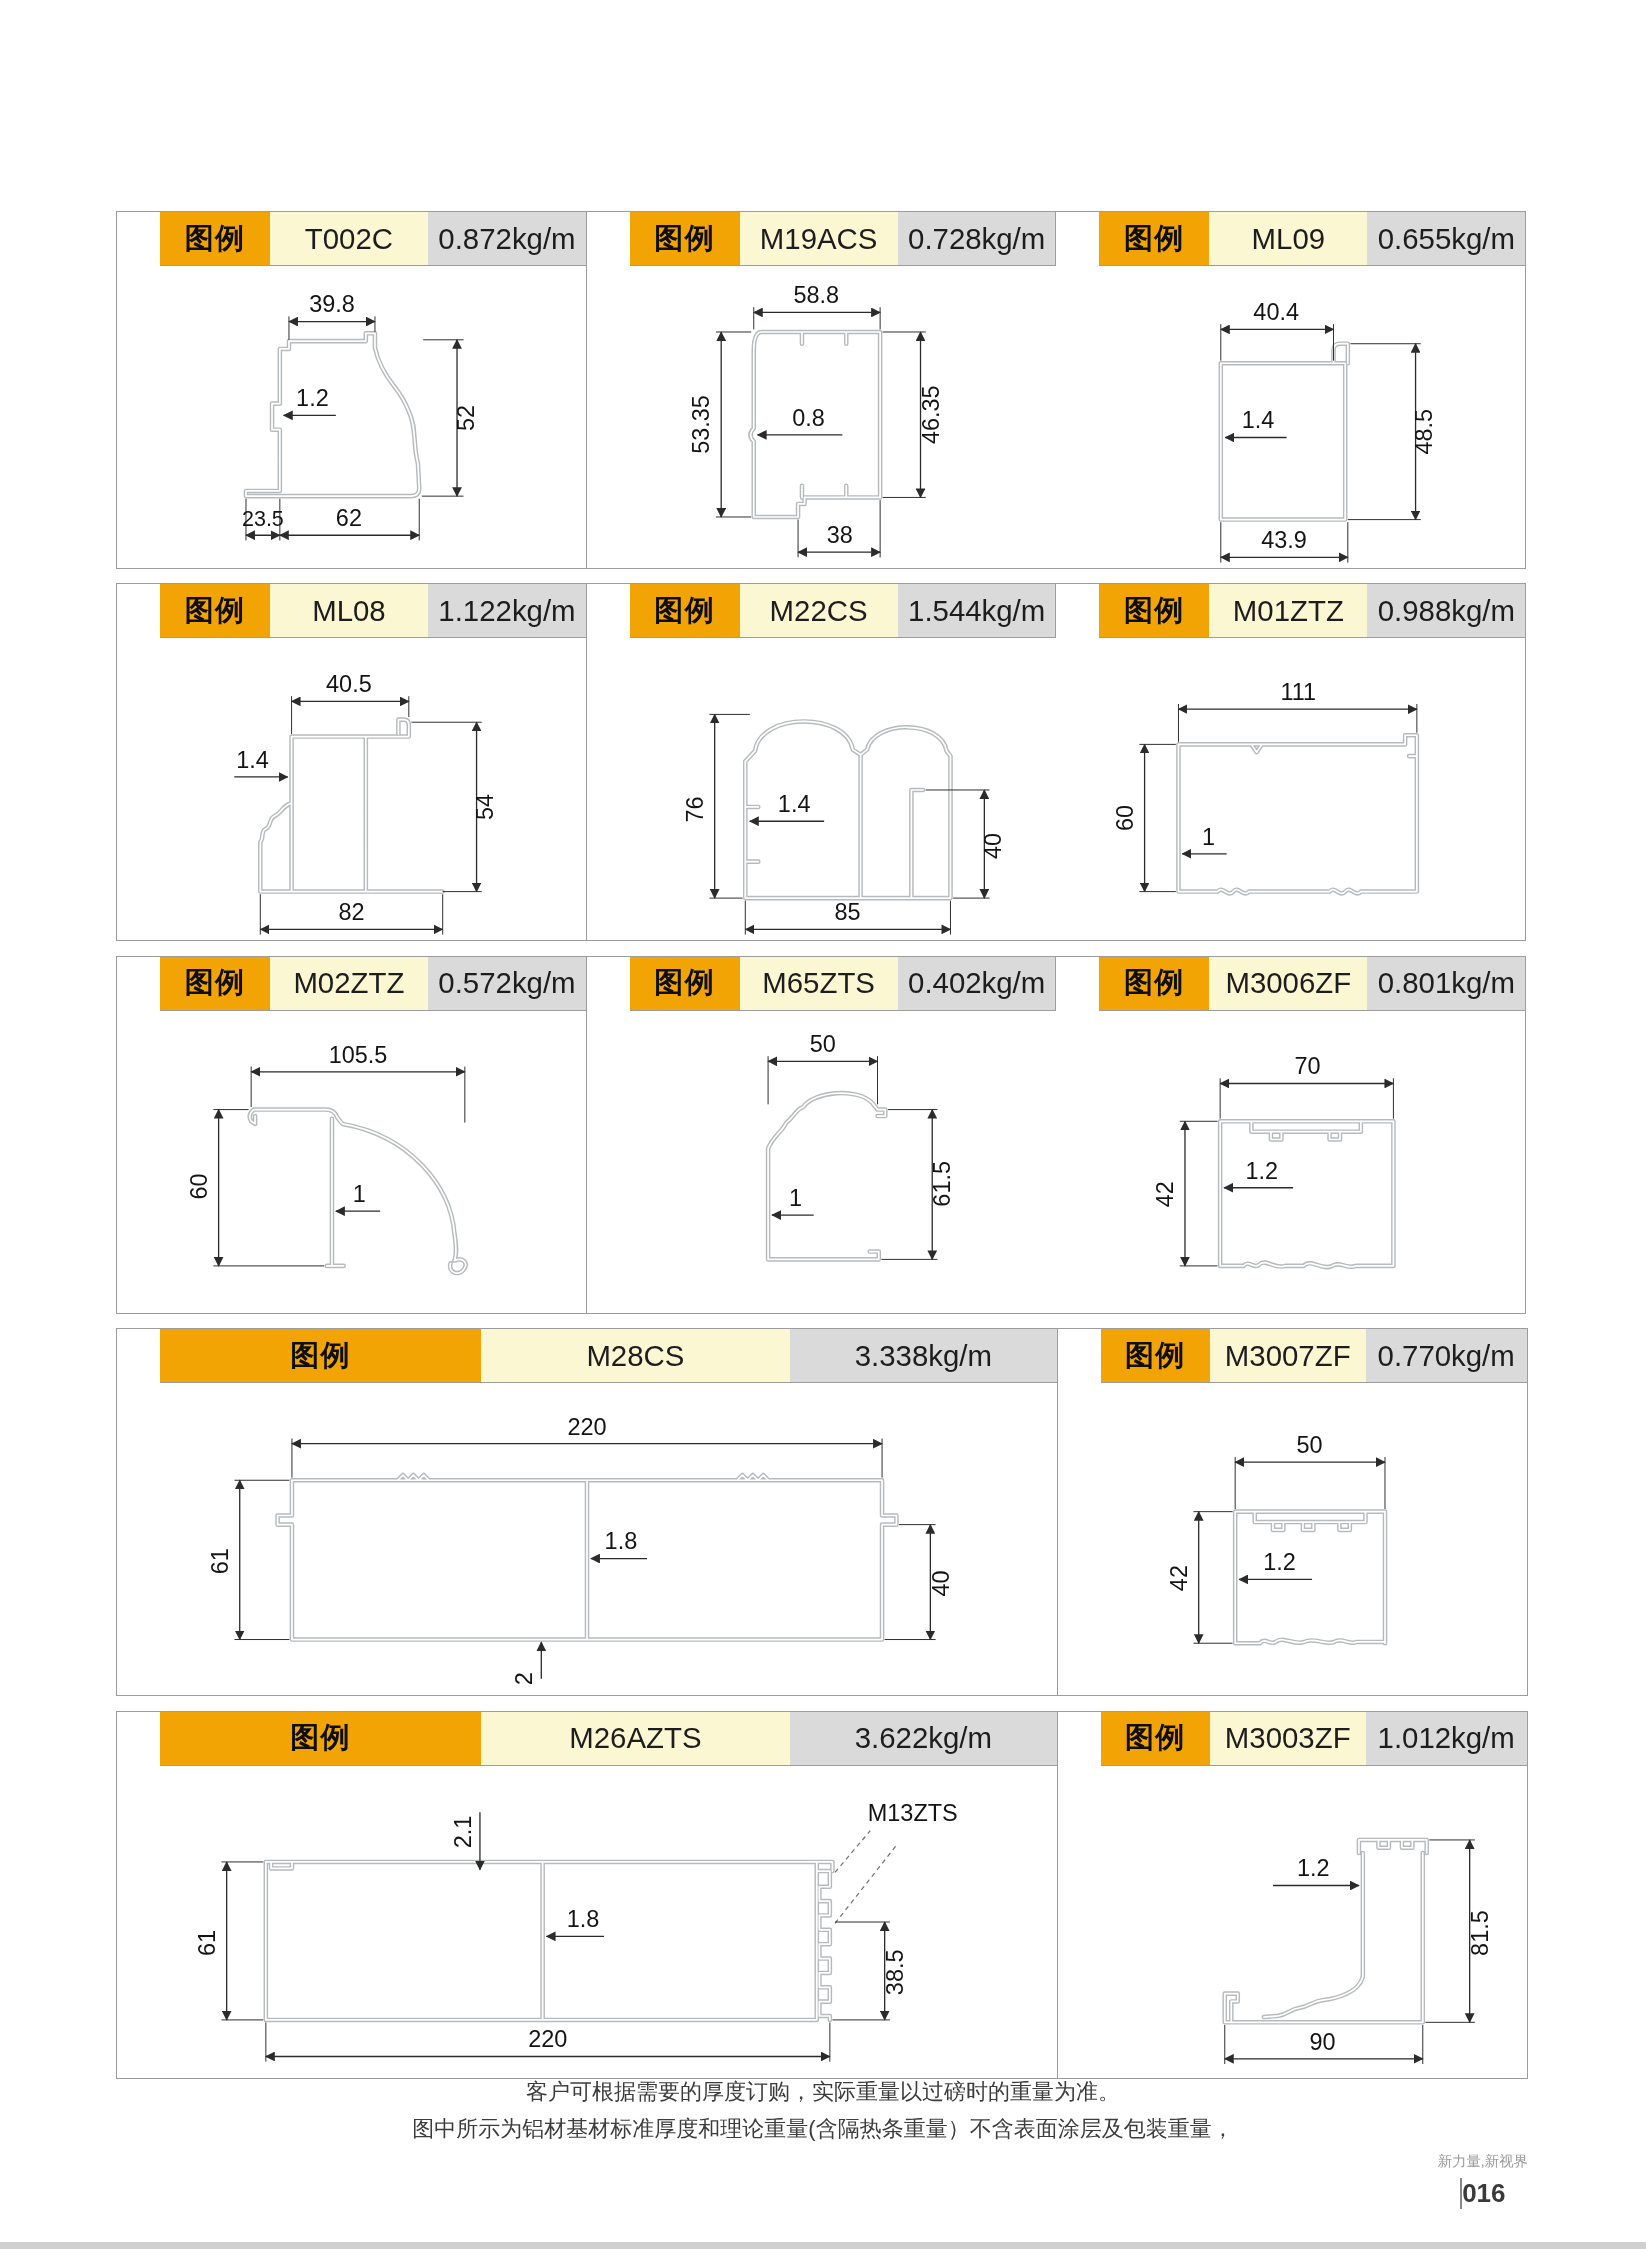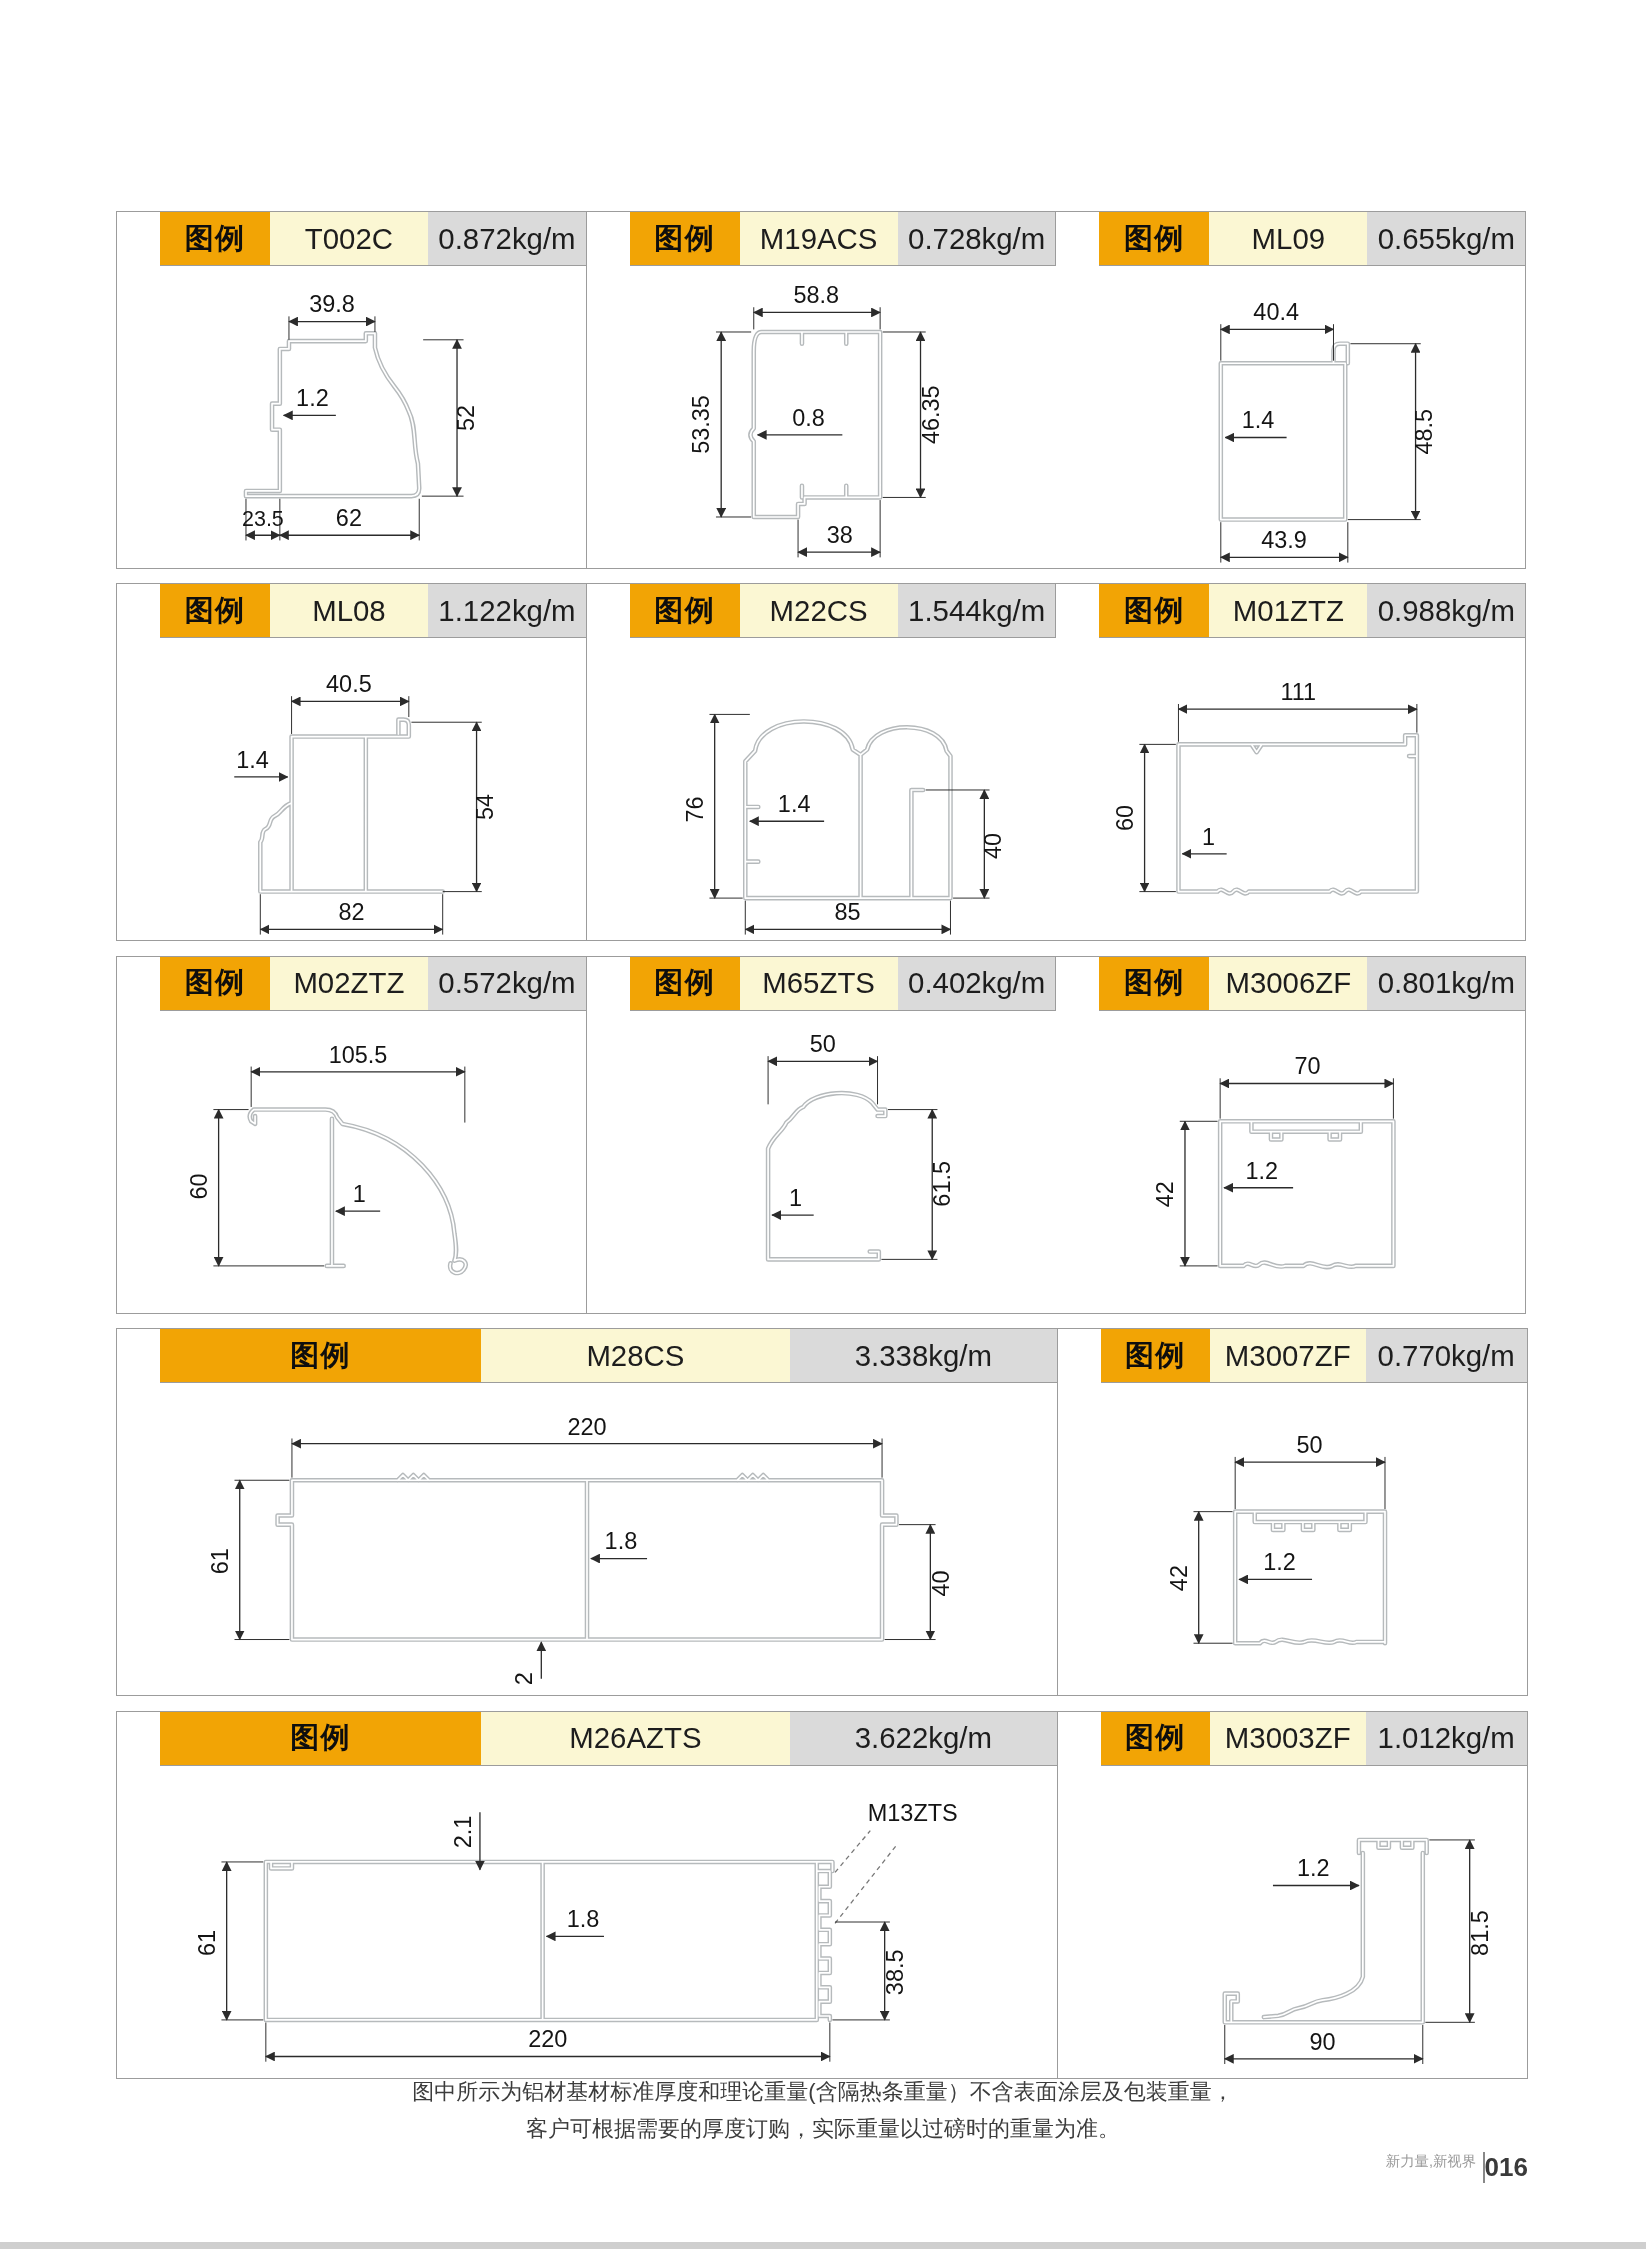--- a/index.html
+++ b/index.html
@@ -30,21 +30,21 @@
   svg text{font-family:"Liberation Sans","DejaVu Sans",sans-serif;}
   .p {fill:none;stroke:var(--line);stroke-width:7;stroke-linejoin:round;stroke-linecap:round;}
   .pw{fill:none;stroke:#ffffff;stroke-width:2.6;stroke-linejoin:round;stroke-linecap:round;}
   .dl{stroke:var(--dim);stroke-width:2;fill:none;}
   .ex{stroke:var(--dim);stroke-width:1.5;fill:none;}
   .dsh{stroke:#777;stroke-width:2;stroke-dasharray:7 6;fill:none;}
   .dt{font-size:36px;fill:#141414;}
   .dts{font-size:33px;fill:#141414;}
   .footer{position:absolute;left:116px;top:2073px;width:1414px;text-align:center;
           font-size:22px;line-height:37px;color:#3c3c3c;}
-  .pageno{position:absolute;right:119px;top:2152px;display:flex;align-items:flex-start;gap:6.5px;}
+  .pageno{position:absolute;right:119px;top:2152px;display:flex;align-items:center;gap:6.5px;flex-direction:column;}
   .brand{font-size:14.4px;color:#999;}
   .pnum{font-size:26px;font-weight:bold;color:#3a3a3a;border-left:2px solid #888;padding-left:0;}
   .bottomstrip{position:absolute;left:0;top:2242px;width:1647px;height:7.9px;background:#cfcfcf;}
 </style>
 </head>
 <body>
 
 <svg width="0" height="0" style="position:absolute">
   <defs>
     <marker id="arw" viewBox="0 0 10 10" refX="9.2" refY="5" markerWidth="7.5" markerHeight="7.5" orient="auto-start-reverse">
@@ -457,22 +457,22 @@
             <line class="ex" x1="560" y1="396" x2="560" y2="456"></line>
           <line class="dl" x1="256" y1="448" x2="560" y2="448" marker-start="url(#arw)" marker-end="url(#arw)"></line>
           <text class="dt" x="406" y="434" text-anchor="middle">90</text>
         </svg>
       </div>
     </div>
   </div>
 </div>
 
 <div class="footer">
+  <div>客户可根据需要的厚度订购，实际重量以过磅时的重量为准。</div>
   <div>图中所示为铝材基材标准厚度和理论重量(含隔热条重量）不含表面涂层及包装重量，</div>
-  <div>客户可根据需要的厚度订购，实际重量以过磅时的重量为准。</div>
 </div>
 
 <div class="pageno">
   <span class="brand">新力量,新视界</span>
   <span class="pnum">016</span>
 </div>
 
 <div class="bottomstrip"></div>
 
 

